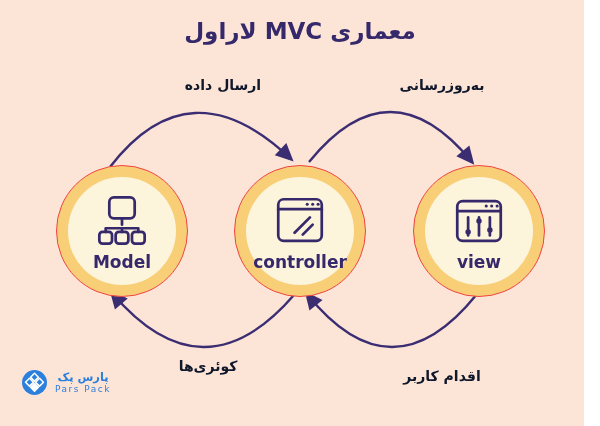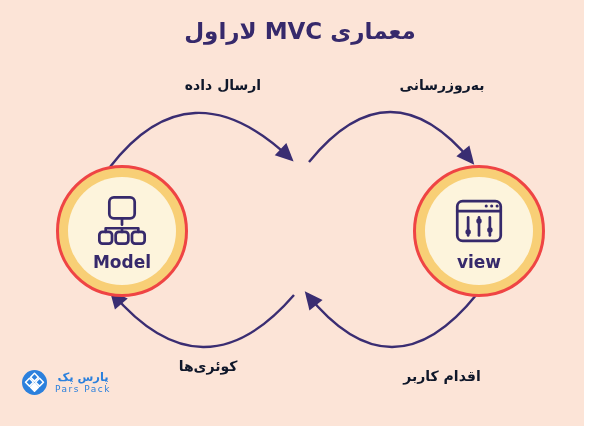--- a/index.html
+++ b/index.html
@@ -24,21 +24,21 @@
     color:#0f172a;
     direction:rtl;
     white-space:nowrap;
     transform:translateX(-50%);
   }
   .node {
     position:absolute;
     width:132px; height:132px;
     border-radius:50%;
     background:#f8cf76;
-    border:3px solid #ef4444;
+    border:1px solid #ef4444;
     display:flex; align-items:center; justify-content:center;
   }
   .node-inner {
     width:108px; height:108px;
     border-radius:50%;
     background:#fdf4dc;
     display:flex; flex-direction:column; align-items:center; justify-content:center;
     gap:4px;
   }
   .node-label {
@@ -88,20 +88,38 @@
           <path d="M14 44 V40 H50 V44 M32 40 V44"></path>
           <rect x="7" y="44" width="14" height="13" rx="3.5"></rect>
           <rect x="25" y="44" width="14" height="13" rx="3.5"></rect>
           <rect x="43" y="44" width="14" height="13" rx="3.5"></rect>
         </g>
       </svg>
       <div class="node-label">Model</div>
     </div>
   </div>
 
+  <div class="node" style="left:234px; top:165px;">
+    <div class="node-inner">
+      <svg class="node-icon" width="58" height="58" viewBox="0 0 64 64">
+        <g fill="none" stroke="#36296b" stroke-width="3" stroke-linecap="round" stroke-linejoin="round">
+          <rect x="8" y="8" width="48" height="46" rx="6"></rect>
+          <path d="M8 19 H56"></path>
+          <path d="M26 45 L43 28"></path>
+          <path d="M35 47 L46 36"></path>
+        </g>
+        <g fill="#36296b">
+          <circle cx="40" cy="13.5" r="1.7"></circle>
+          <circle cx="46" cy="13.5" r="1.7"></circle>
+          <circle cx="52" cy="13.5" r="1.7"></circle>
+        </g>
+      </svg>
+      <div class="node-label">controller</div>
+    </div>
+  </div>
 
   <div class="node" style="left:413px; top:165px;text-align:center;">
     <div class="node-inner">
       <svg class="node-icon" width="58" height="58" viewBox="0 0 64 64">
         <g fill="none" stroke="#36296b" stroke-width="3" stroke-linecap="round" stroke-linejoin="round">
           <rect x="8" y="10" width="48" height="44" rx="6"></rect>
           <path d="M8 21 H56"></path>
           <path d="M20 28 V48"></path>
           <path d="M32 28 V48"></path>
           <path d="M44 28 V48"></path>

